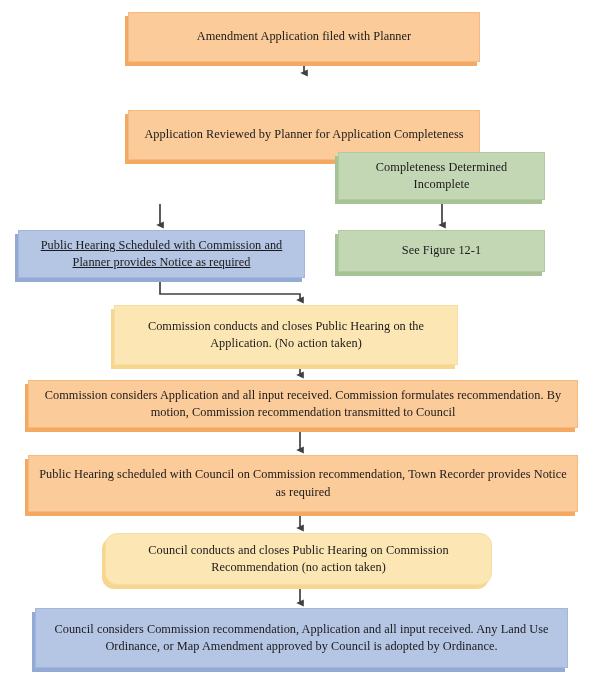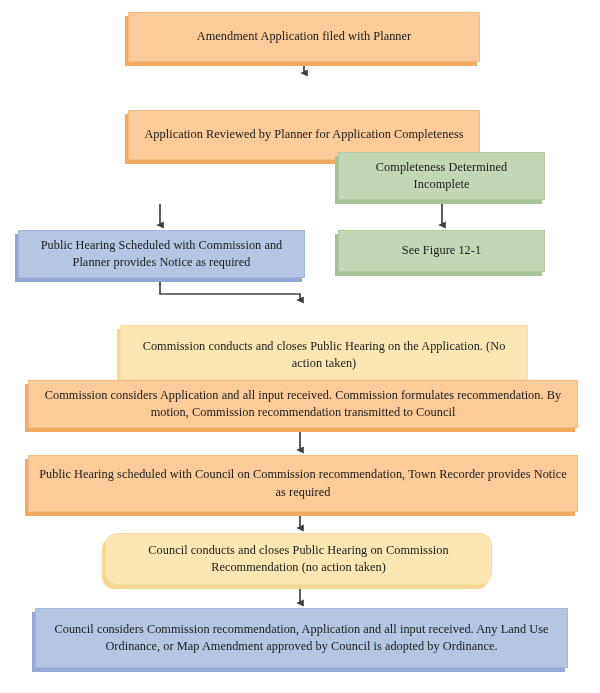--- a/index.html
+++ b/index.html
@@ -110,29 +110,29 @@
 
   <div class="node fill-orange" style="left:128px; top:78px; width:352px; height:50px;margin-top:32px;">
     <span class="node-label">Application Reviewed by Planner for Application Completeness</span>
   </div>
 
 
   <div class="node fill-green" style="left:338px; top:152px; width:207px; height:48px;">
     <span class="node-label">Completeness Determined Incomplete</span>
   </div>
 
-  <div class="node fill-blue" style="left:18px; top:230px; width:287px; height:48px;">
+  <div class="node fill-blue" style="left:18px; top:230px; width:287px; height:48px;text-decoration:underline;">
     <span class="node-label">Public Hearing Scheduled with Commission and Planner provides Notice as required</span>
   </div>
 
   <div class="node fill-green" style="left:338px; top:230px; width:207px; height:42px;">
     <span class="node-label">See Figure 12-1</span>
   </div>
 
-  <div class="node fill-yellow" style="left:120px; top:305px; width:408px; height:60px;margin-top:20px;">
+  <div class="node fill-yellow" style="left:114px; top:305px; width:344px; height:60px;">
     <span class="node-label">Commission conducts and closes Public Hearing on the Application. (No action taken)</span>
   </div>
 
   <div class="node fill-orange" style="left:28px; top:380px; width:550px; height:48px;">
     <span class="node-label">Commission considers Application and all input received. Commission formulates recommendation. By motion, Commission recommendation transmitted to Council</span>
   </div>
 
   <div class="node fill-orange" style="left:28px; top:455px; width:550px; height:57px;">
     <span class="node-label">Public Hearing scheduled with Council on Commission recommendation, Town Recorder provides Notice as required</span>
   </div>

